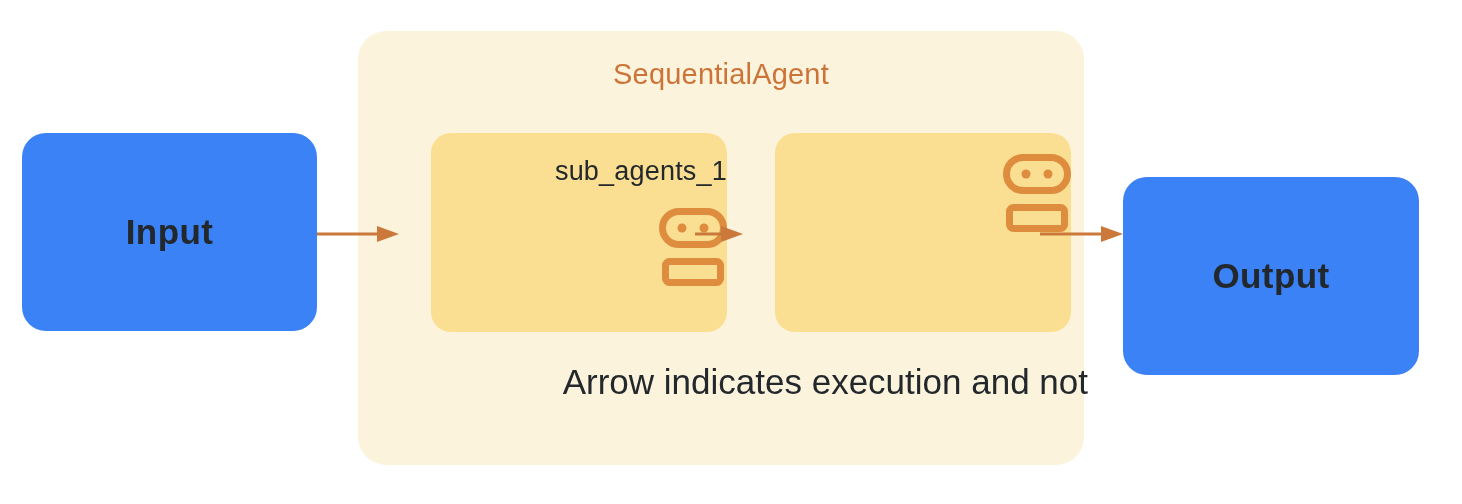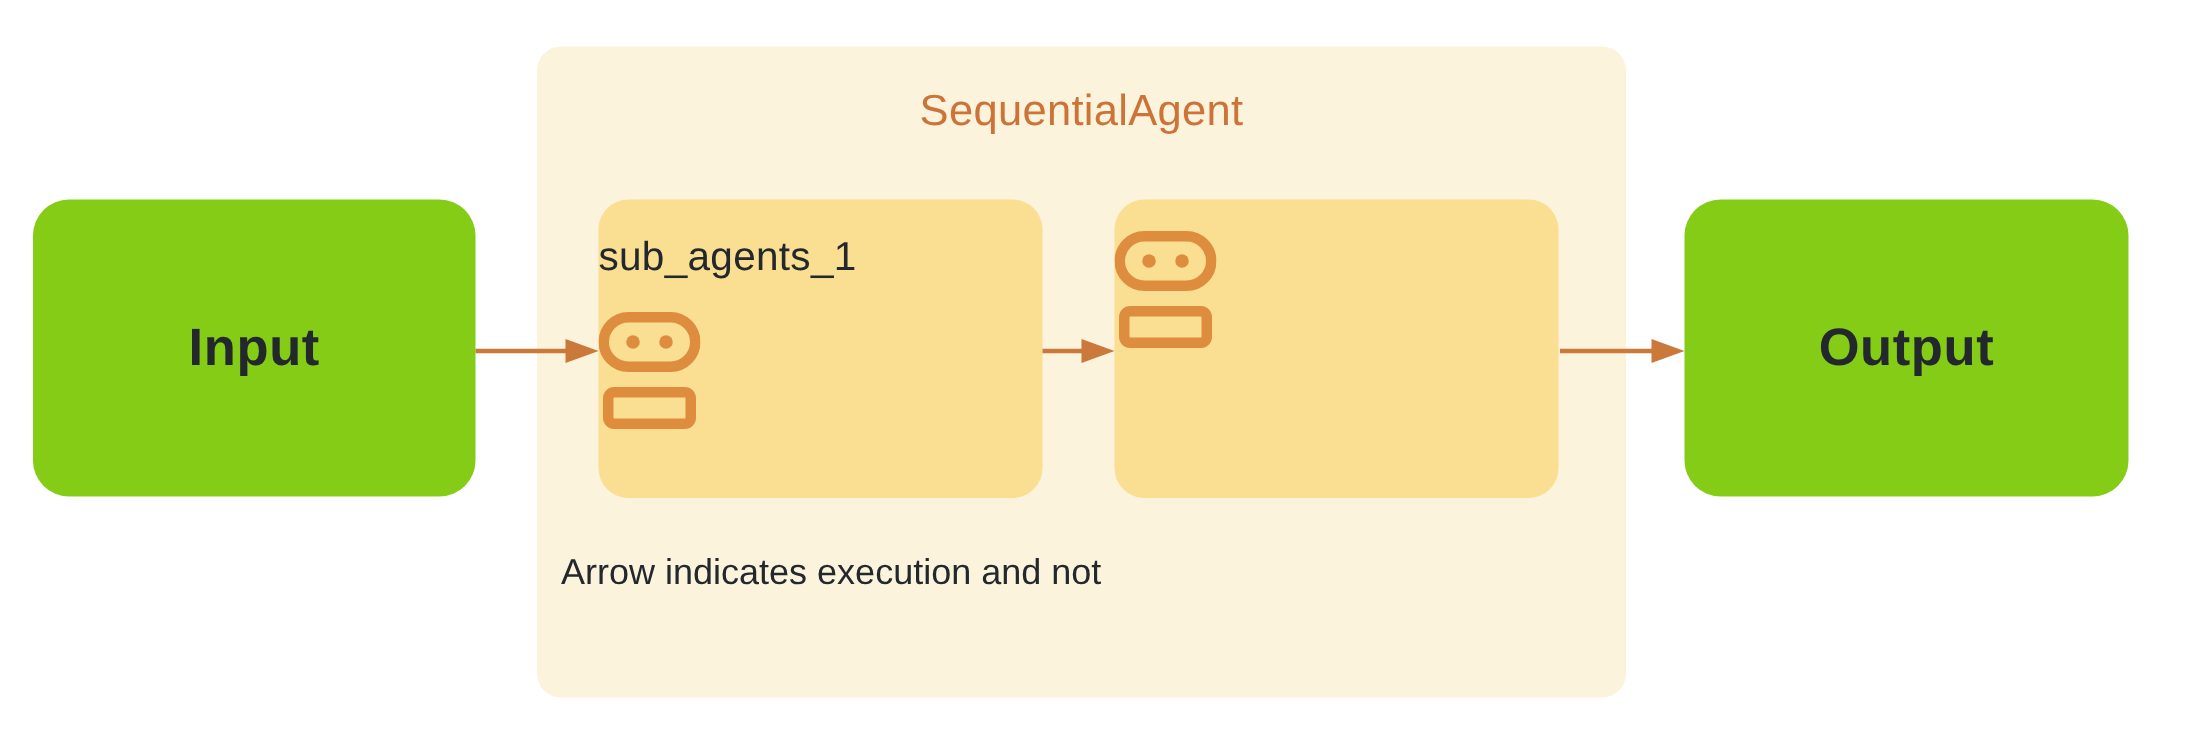--- a/index.html
+++ b/index.html
@@ -3,51 +3,51 @@
 <meta charset="utf-8">
 <style>
   html, body { margin:0; padding:0; background:#ffffff; }
   .canvas {
     position:relative; width:1462px; height:504px;
     background:#ffffff; overflow:hidden;
     font-family:"Liberation Sans", sans-serif;
   }
   .container {
     position:absolute; left:358px; top:31px; width:726px; height:434px;
-    background:#fcf3dc; border-radius:16px;
+    background:#fcf3dc; border-radius:28px;
   }
   .container-title {
     position:absolute; top:27px; left:0; width:100%;
     text-align:center; font-size:29px; font-weight:500;
     color:#cc7438; letter-spacing:0.2px;
   }
   .node {
     position:absolute; top:133px; height:198px;
-    background:#84cc16; border-radius:24px;
+    background:#3b82f6; border-radius:24px;
     display:flex; align-items:center; justify-content:center;
   }
   .node--input  { left:22px;   width:295px; }
-  .node--output { left:1123px; width:296px; }
+  .node--output { left:1123px; width:296px;margin-top:44px; }
   .node-label {
     font-size:35px; font-weight:bold; color:#23282d; letter-spacing:0.4px;
   }
   .subnode {
     position:absolute; top:102px; width:296px; height:199px;
     background:#fade92; border-radius:20px;
-    display:flex; flex-direction:column; align-items:flex-start;
+    display:flex; flex-direction:column; align-items:flex-end;margin-left:32px;
   }
   .subnode--1 { left:41px; }
   .subnode--2 { left:385px; }
   .subnode-label {
     margin-top:23px; font-size:27px; color:#23282d; letter-spacing:0.2px;
   }
   .robot { margin-top:21px; display:block; }
   .note {
-    position:absolute; left:16px; top:334px; width:100%;
-    text-align:left; font-size:24px; line-height:34px; color:#23282d;
+    position:absolute; left:4px; top:334px; width:100%;
+    text-align:right; font-size:35px; line-height:34px; color:#23282d;
   }
   .arrows {
     position:absolute; left:0; top:0; width:1462px; height:504px;
     pointer-events:none;
   }
 </style>
 </head>
 <body>
 
 <div class="canvas">

